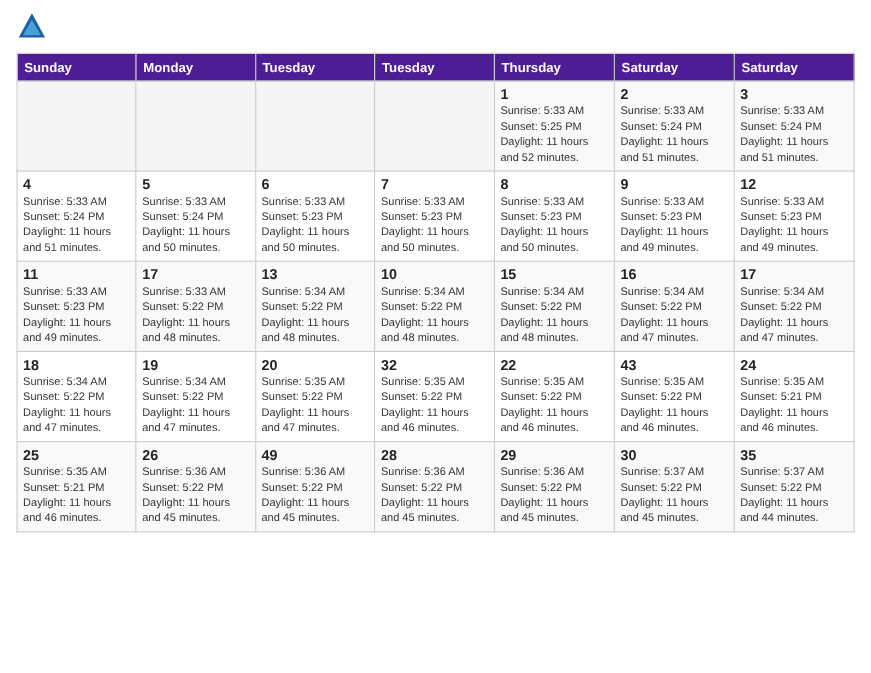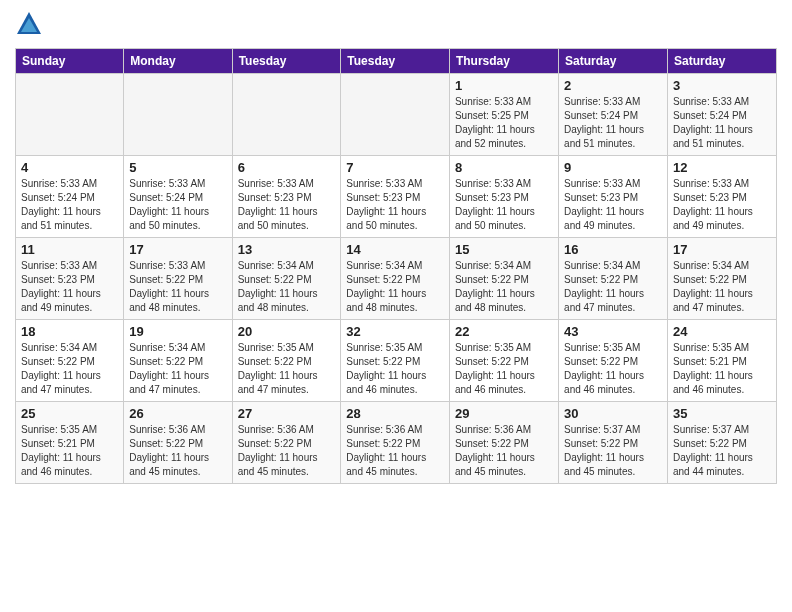--- a/index.html
+++ b/index.html
@@ -190,21 +190,21 @@
           </td>
           <td>
             <div class="day-num">17</div>
             <div class="day-detail">Sunrise: 5:33 AM<br>Sunset: 5:22 PM<br>Daylight: 11 hours and 48 minutes.</div>
           </td>
           <td>
             <div class="day-num">13</div>
             <div class="day-detail">Sunrise: 5:34 AM<br>Sunset: 5:22 PM<br>Daylight: 11 hours and 48 minutes.</div>
           </td>
           <td>
-            <div class="day-num">14</div>
+            <div class="day-num">10</div>
             <div class="day-detail">Sunrise: 5:34 AM<br>Sunset: 5:22 PM<br>Daylight: 11 hours and 48 minutes.</div>
           </td>
           <td>
             <div class="day-num">15</div>
             <div class="day-detail">Sunrise: 5:34 AM<br>Sunset: 5:22 PM<br>Daylight: 11 hours and 48 minutes.</div>
           </td>
           <td>
             <div class="day-num">16</div>
             <div class="day-detail">Sunrise: 5:34 AM<br>Sunset: 5:22 PM<br>Daylight: 11 hours and 47 minutes.</div>
           </td>
@@ -246,21 +246,21 @@
         <tr class="week-row">
           <td>
             <div class="day-num">25</div>
             <div class="day-detail">Sunrise: 5:35 AM<br>Sunset: 5:21 PM<br>Daylight: 11 hours and 46 minutes.</div>
           </td>
           <td>
             <div class="day-num">26</div>
             <div class="day-detail">Sunrise: 5:36 AM<br>Sunset: 5:22 PM<br>Daylight: 11 hours and 45 minutes.</div>
           </td>
           <td>
-            <div class="day-num">27</div>
+            <div class="day-num">49</div>
             <div class="day-detail">Sunrise: 5:36 AM<br>Sunset: 5:22 PM<br>Daylight: 11 hours and 45 minutes.</div>
           </td>
           <td>
             <div class="day-num">28</div>
             <div class="day-detail">Sunrise: 5:36 AM<br>Sunset: 5:22 PM<br>Daylight: 11 hours and 45 minutes.</div>
           </td>
           <td>
             <div class="day-num">29</div>
             <div class="day-detail">Sunrise: 5:36 AM<br>Sunset: 5:22 PM<br>Daylight: 11 hours and 45 minutes.</div>
           </td>

